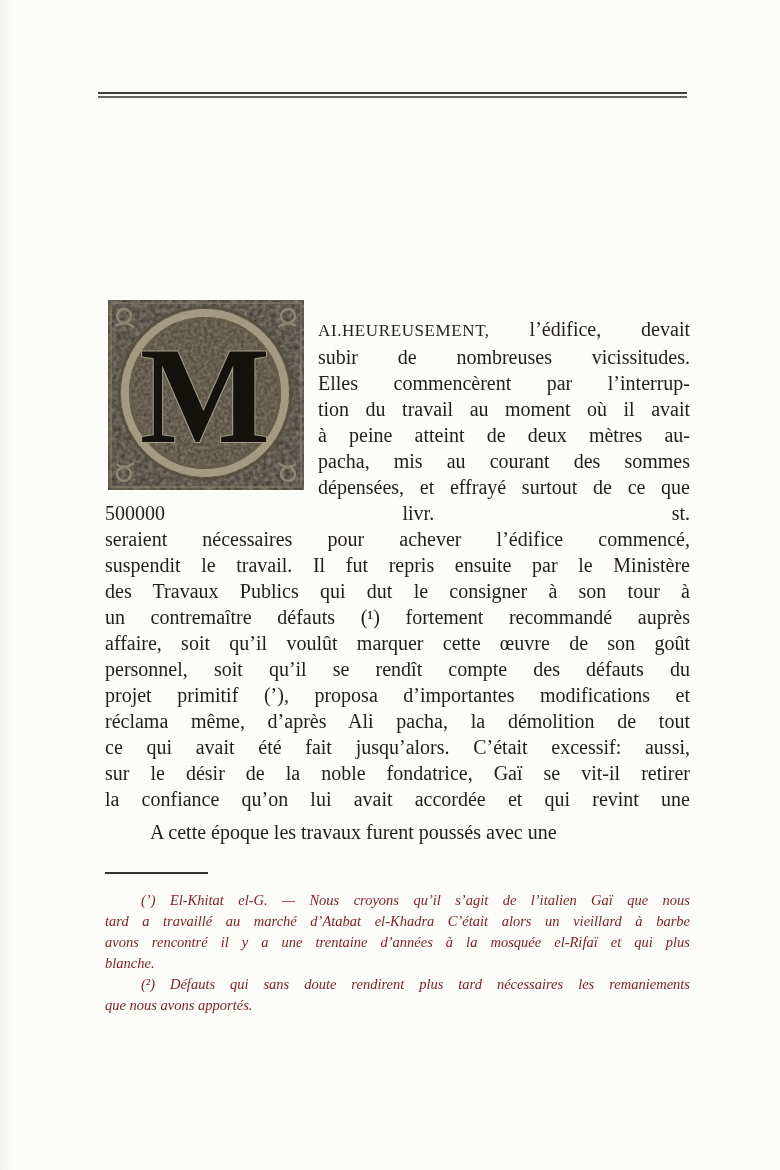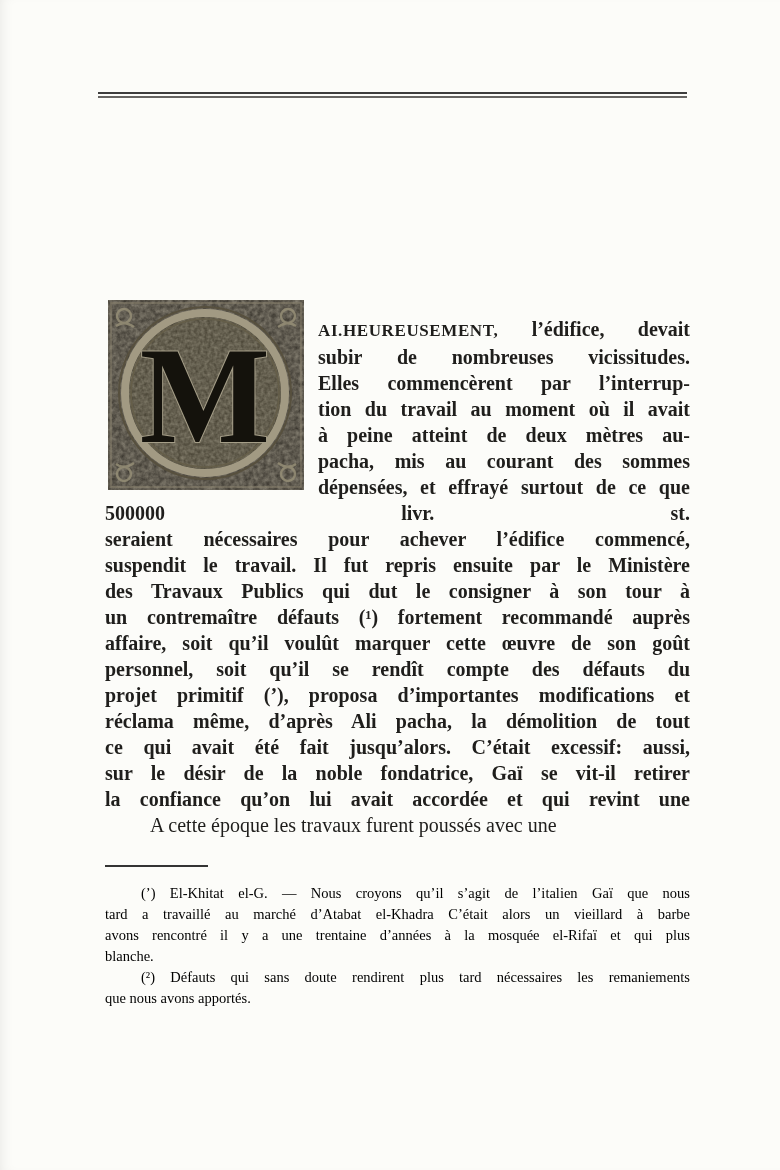--- a/index.html
+++ b/index.html
@@ -31,40 +31,41 @@
   .dropcap {
     float: left;
     width: 196px;
     height: 190px;
     margin: 0 14px 10px 3px;
   }
   .para1 {
     padding-top: 16px;
     font-size: 20px;
     line-height: 26px;
-    font-weight: bold;
   }
   .ln { text-align: justify; text-align-last: justify; }
   .ln-last { text-align: justify; text-align-last: auto; }
   .lead-caps { font-size: 17px; letter-spacing: 0.6px; }
   .para2 {
     font-size: 20px;
     line-height: 26px;
+    margin-top: 7px;
     text-indent: 45px;
   }
   .fnrule {
     margin-top: 27px;
     width: 103px;
     border-top: 2px solid #343434;
   }
   .footnotes {
     margin-top: 16px;
     font-size: 14.5px;
     line-height: 21px;
-    color: #000000;
+    color: #7f1d1d;
+    font-style: italic;
   }
   .fn-indent { text-indent: 36px; }
 </style>
 </head>
 <body>
 
 <div class="page">
 
   <div class="toprule"></div>
 

